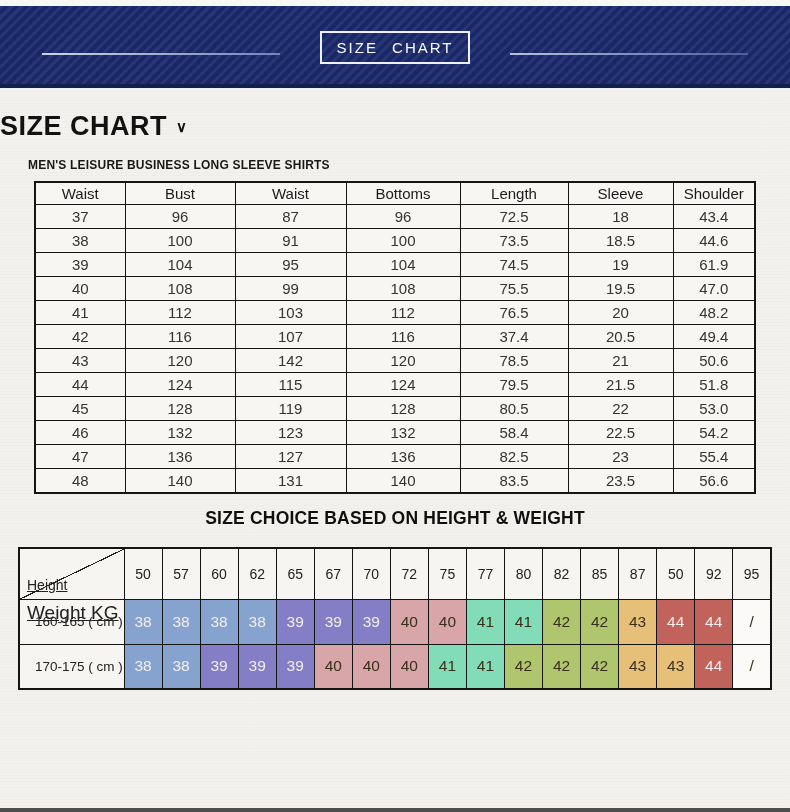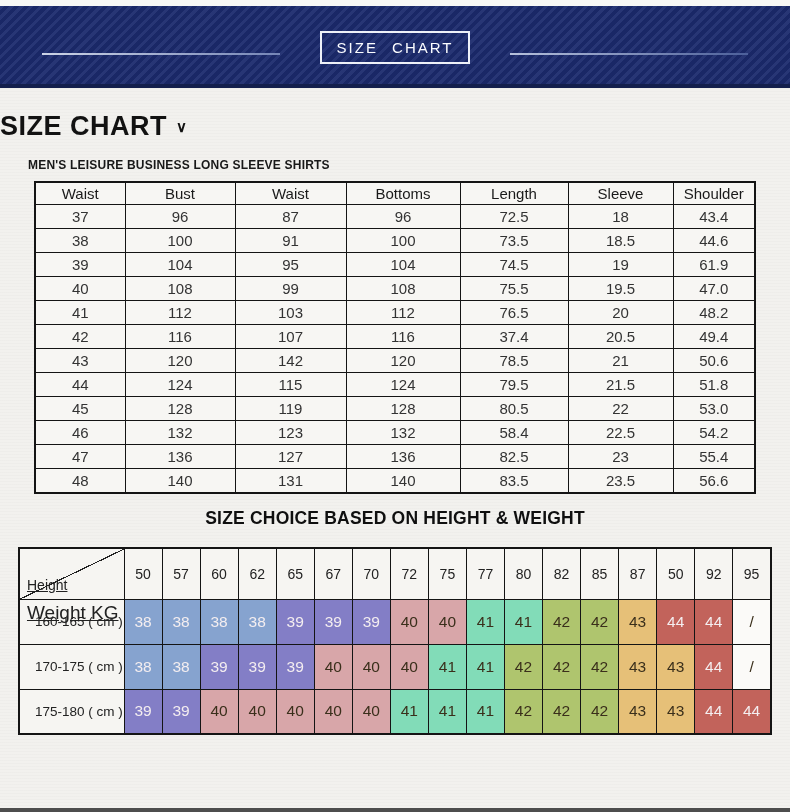--- a/index.html
+++ b/index.html
@@ -282,36 +282,16 @@
         <td style="background: rgb(130, 220, 184); color: rgb(58, 47, 27);">41</td>
         <td style="background: rgb(130, 220, 184); color: rgb(58, 47, 27);">41</td>
         <td style="background: rgb(175, 197, 110); color: rgb(58, 47, 27);">42</td>
         <td style="background: rgb(175, 197, 110); color: rgb(58, 47, 27);">42</td>
         <td style="background: rgb(175, 197, 110); color: rgb(58, 47, 27);">42</td>
         <td style="background: rgb(230, 192, 120); color: rgb(58, 47, 27);">43</td>
         <td style="background: rgb(230, 192, 120); color: rgb(58, 47, 27);">43</td>
         <td style="background: rgb(194, 99, 91); color: rgb(244, 238, 240);">44</td>
         <td style="background: rgb(251, 250, 248); color: rgb(58, 47, 27);">/</td>
       </tr>
-      <tr>
-        <th class="height-label">175-180 ( cm )</th>
-        <td style="background: rgb(131, 126, 198); color: rgb(244, 238, 240);">39</td>
-        <td style="background: rgb(131, 126, 198); color: rgb(244, 238, 240);">39</td>
-        <td style="background: rgb(216, 166, 169); color: rgb(58, 47, 27);">40</td>
-        <td style="background: rgb(216, 166, 169); color: rgb(58, 47, 27);">40</td>
-        <td style="background: rgb(216, 166, 169); color: rgb(58, 47, 27);">40</td>
-        <td style="background: rgb(216, 166, 169); color: rgb(58, 47, 27);">40</td>
-        <td style="background: rgb(216, 166, 169); color: rgb(58, 47, 27);">40</td>
-        <td style="background: rgb(130, 220, 184); color: rgb(58, 47, 27);">41</td>
-        <td style="background: rgb(130, 220, 184); color: rgb(58, 47, 27);">41</td>
-        <td style="background: rgb(130, 220, 184); color: rgb(58, 47, 27);">41</td>
-        <td style="background: rgb(175, 197, 110); color: rgb(58, 47, 27);">42</td>
-        <td style="background: rgb(175, 197, 110); color: rgb(58, 47, 27);">42</td>
-        <td style="background: rgb(175, 197, 110); color: rgb(58, 47, 27);">42</td>
-        <td style="background: rgb(230, 192, 120); color: rgb(58, 47, 27);">43</td>
-        <td style="background: rgb(230, 192, 120); color: rgb(58, 47, 27);">43</td>
-        <td style="background: rgb(194, 99, 91); color: rgb(244, 238, 240);">44</td>
-        <td style="background: rgb(194, 99, 91); color: rgb(244, 238, 240);">44</td>
-      </tr>
     </tbody>
 </table>
 
 <div class="bottom-bar"></div>
 
 </body></html>

